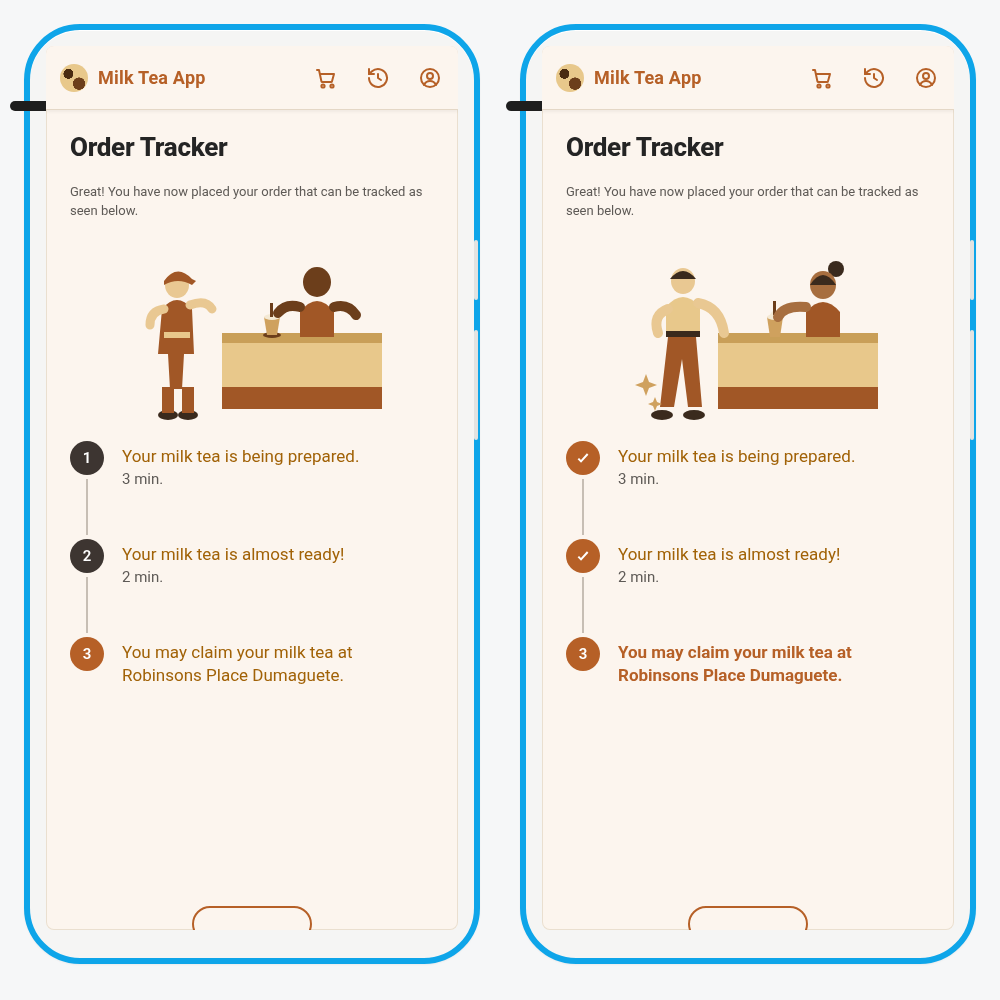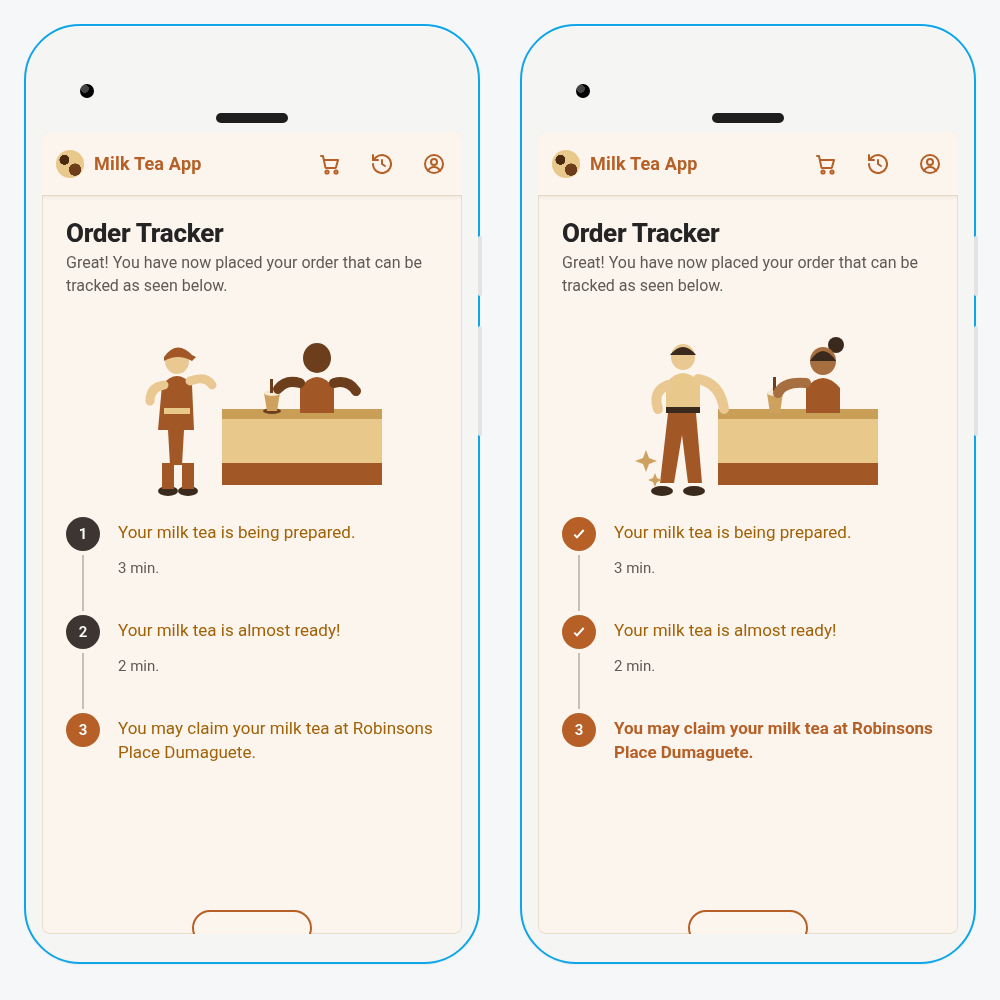--- a/index.html
+++ b/index.html
@@ -22,25 +22,25 @@
     margin:0;
     width:1000px;height:1000px;
     background:var(--bg-page);
     font-family:-apple-system,BlinkMacSystemFont,"Segoe UI",Roboto,Helvetica,Arial,sans-serif;
     display:flex;justify-content:center;gap:40px;align-items:flex-start;padding:24px 0;
     color:var(--text);
   }
   .phone{
     width:456px;height:940px;
     background:var(--phone-frame);
-    border:2px solid #0ea5e9;
+    border:6px solid #0ea5e9;
     border-radius:56px;
     box-shadow:0 1px 2px rgba(0,0,0,.05), inset 0 1px 0 #fff;
-    padding:32px 16px 28px;
-    display:flex;flex-direction:column;
+    padding:16px 16px 28px;
+    display:flex;flex-direction:row;
     position:relative;
   }
   .phone::after{content:"";position:absolute;right:-4px;top:210px;width:4px;height:60px;background:#e3e3e1;border-radius:3px}
   .phone::before{content:"";position:absolute;right:-4px;top:300px;width:4px;height:110px;background:#e3e3e1;border-radius:3px}
   .sensors{height:74px;position:relative}
   .cam{position:absolute;left:38px;top:26px;width:14px;height:14px;border-radius:50%;
     background:radial-gradient(circle at 35% 35%,#444 0 30%,#000 31% 100%)}
   .speaker{position:absolute;left:50%;top:55px;transform:translateX(-50%);
     width:72px;height:10px;border-radius:6px;background:#1e1e1e}
   .screen{
@@ -57,36 +57,36 @@
   .logo{width:28px;height:28px;border-radius:50%;
     background:
       radial-gradient(circle at 30% 35%,#4a2b11 0 18%,transparent 19%),
       radial-gradient(circle at 68% 70%,#6c3e1b 0 22%,transparent 23%),
       var(--tan)}
   .appname{font-weight:700;color:var(--accent);font-size:18px;letter-spacing:.2px}
   .spacer{flex:1}
   .iconbtn{width:28px;height:28px;display:flex;align-items:center;justify-content:center;margin-left:14px}
   .iconbtn svg{stroke:var(--accent);fill:none;stroke-width:2;stroke-linecap:round;stroke-linejoin:round}
   .content{padding:22px 24px 0}
-  h1{margin:0 0 3px;font-size:26px;font-weight:800;letter-spacing:-.3px}
-  .sub{color:var(--muted);font-size:16px;line-height:1.45;margin:1px 0 16px}
+  h1{margin:0 0 21px;font-size:26px;font-weight:800;letter-spacing:-.3px}
+  .sub{color:var(--muted);font-size:13px;line-height:1.45;margin:1px 0 16px}
   .illus{width:100%;height:190px;display:flex;justify-content:center;margin-bottom:14px}
   .illus svg{height:190px}
   .steps{display:flex;flex-direction:column}
   .step{display:flex;gap:18px}
   .badge-col{display:flex;flex-direction:column;align-items:center}
   .badge{width:34px;height:34px;border-radius:50%;display:flex;align-items:center;justify-content:center;
     color:#fff;font-weight:600;font-size:15px;flex-shrink:0}
   .badge.dark{background:var(--step-dark)}
   .badge.accent{background:var(--accent)}
   .connector{width:2px;height:56px;background:#c7beb4;margin:4px 0}
   .step-text{padding-top:4px}
   .step-title{font-size:17px;line-height:1.4;color:#a16207}
   .step-title.active{color:var(--accent);font-weight:700}
-  .step-eta{font-size:15px;color:var(--muted);margin-top:14px}
+  .step-eta{font-size:15px;color:var(--muted);margin-top:2px}
   .check svg{stroke:#fff;stroke-width:3;fill:none}
   .pill-peek{position:absolute;bottom:-12px;left:50%;transform:translateX(-50%);
     width:120px;height:36px;border-radius:20px;border:2px solid var(--accent);background:var(--screen)}
 </style>
 </head>
 <body>
 
 <div class="phone">
   <div class="sensors">
     <div class="cam"></div>

